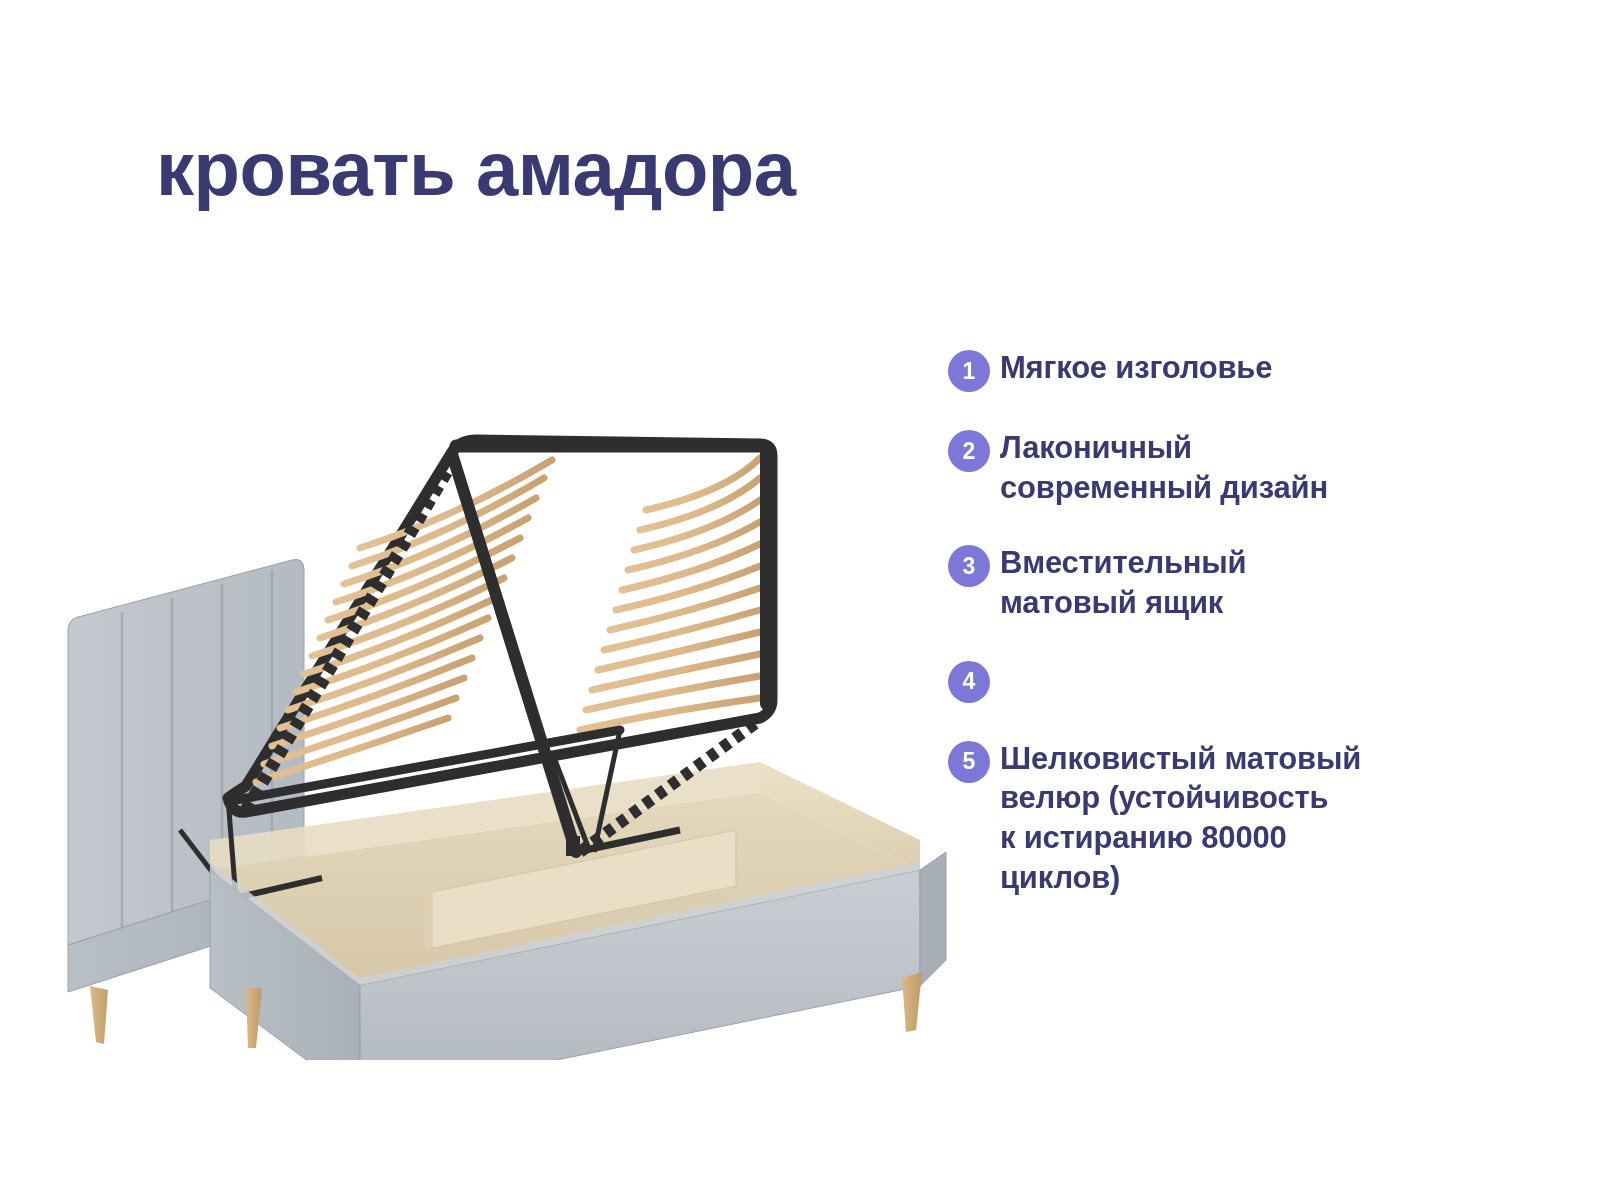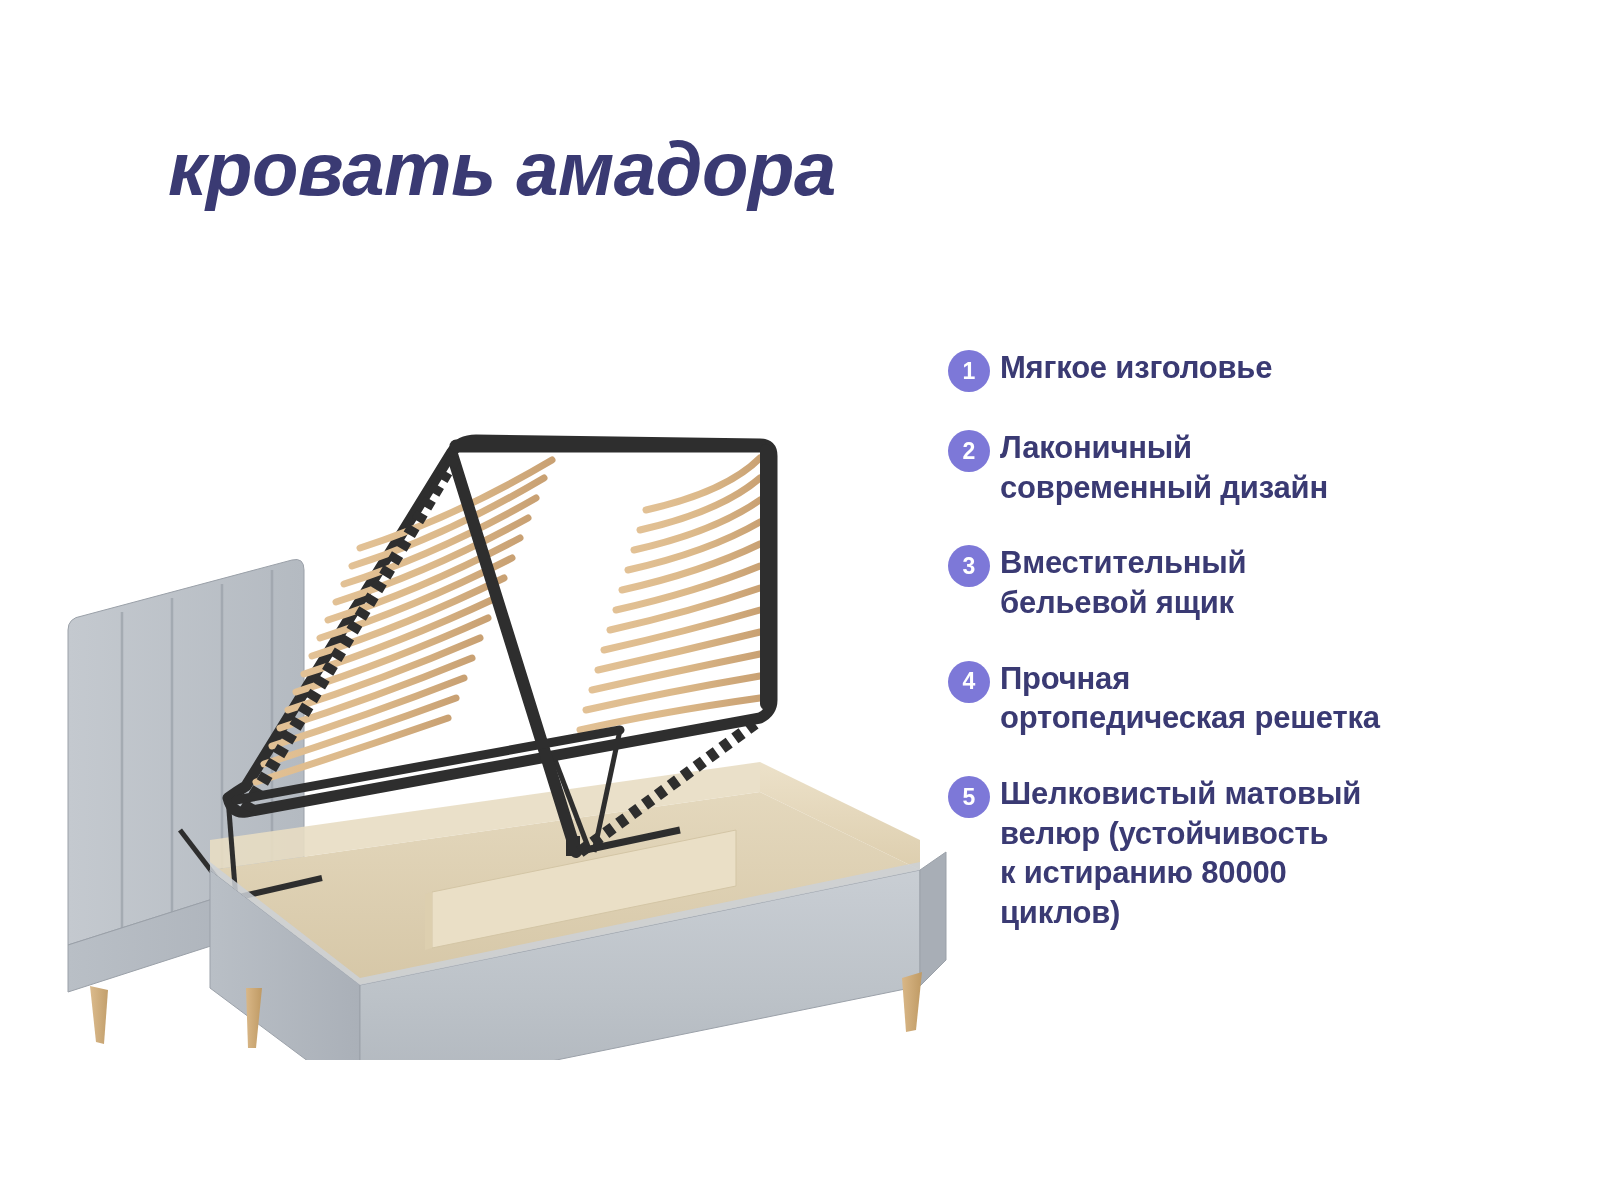--- a/index.html
+++ b/index.html
@@ -13,24 +13,23 @@
     width: 1600px;
     height: 1200px;
     background: #ffffff;
     font-family: "Liberation Sans", "DejaVu Sans", sans-serif;
     overflow: hidden;
   }
 
   
   .heading {
     position: absolute;
-    left: 168px;
+    left: 156px;
     top: 132px;
     width: 1000px;
-    font-style: italic;
   }
   .heading .title {
     font-size: 76px;
     line-height: 0.98;
     font-weight: 700;
     color: #3a3a73;
     letter-spacing: -0.5px;
     margin: 0;
     white-space: nowrap;
   }
@@ -255,27 +254,25 @@
 
     <div class="feature">
       <div class="badge">2</div>
       <div class="feature-text">Лаконичный
 современный дизайн</div>
     </div>
 
     <div class="feature">
       <div class="badge">3</div>
       <div class="feature-text">Вместительный
-бельевой ящик</div>
+матовый ящик</div>
     </div>
 
     <div class="feature">
       <div class="badge">4</div>
-      <div class="feature-text">Прочная
-ортопедическая решетка</div>
     </div>
 
     <div class="feature">
       <div class="badge">5</div>
       <div class="feature-text">Шелковистый матовый
 велюр (устойчивость
 к истиранию 80000
 циклов)</div>
     </div>
 

